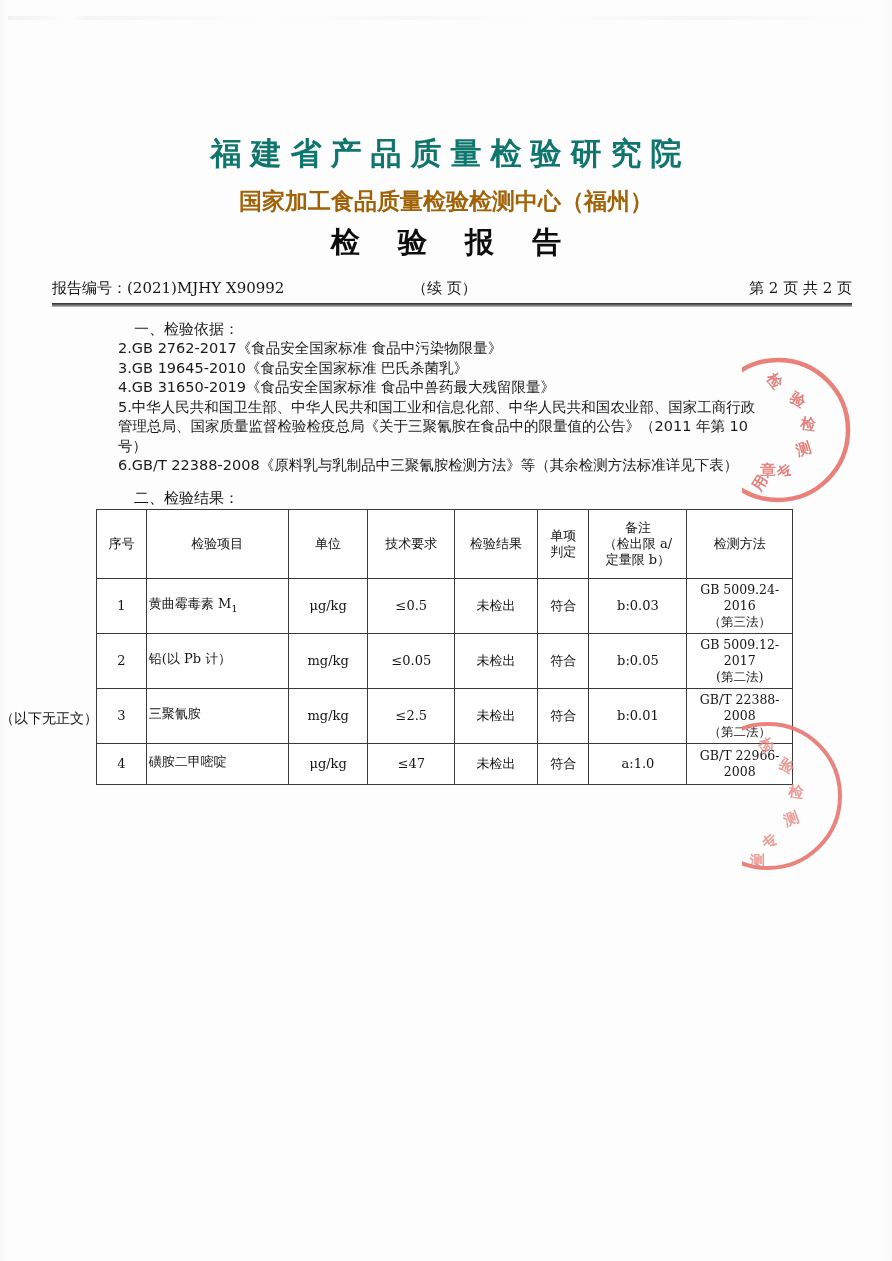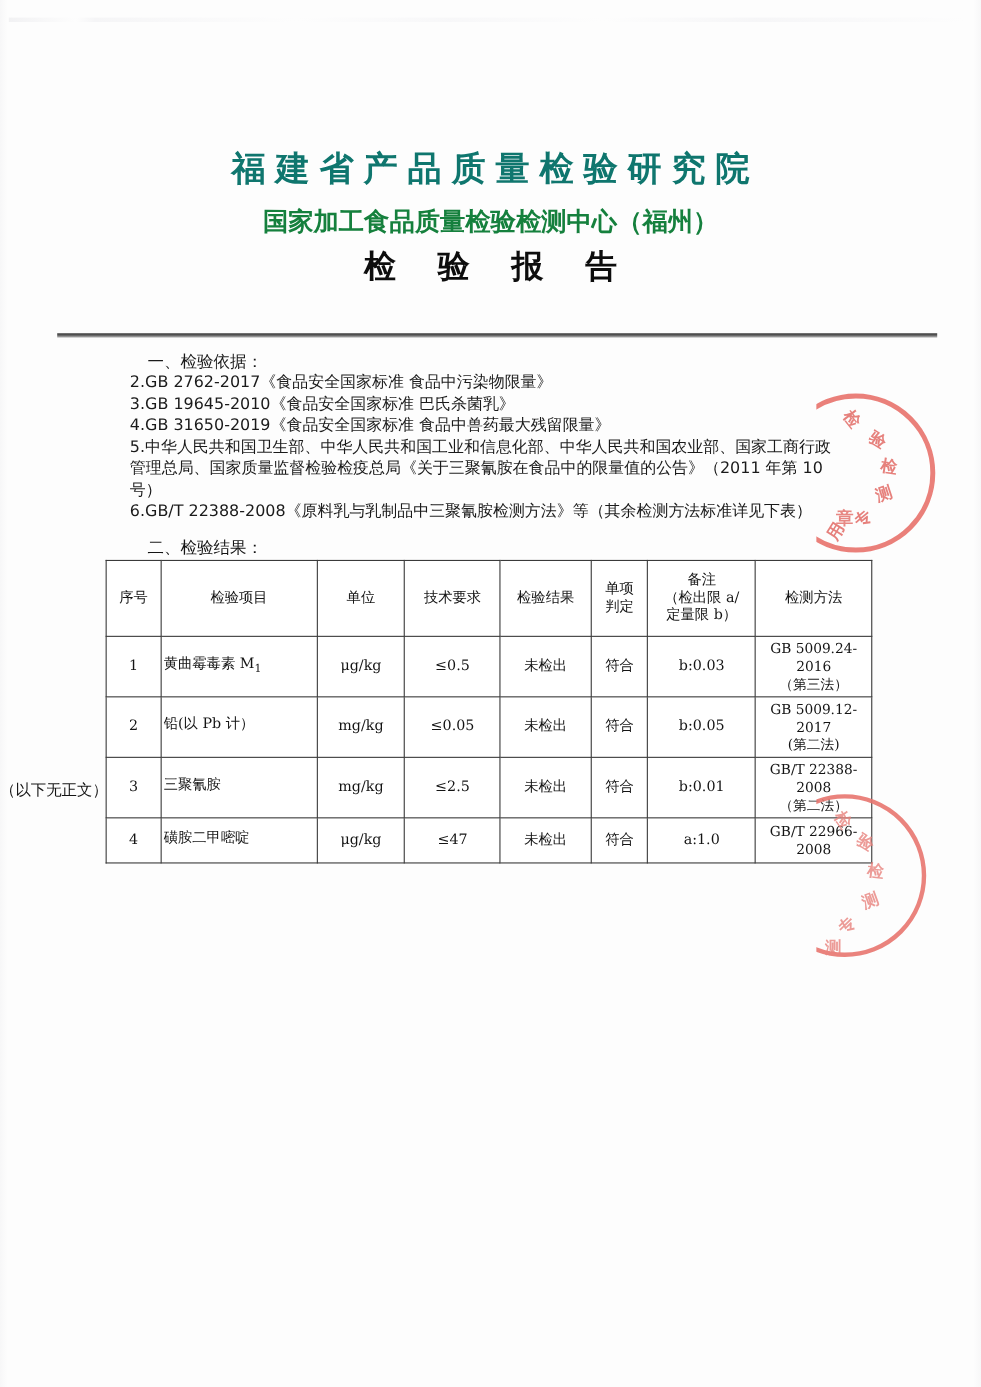--- a/index.html
+++ b/index.html
@@ -62,21 +62,21 @@
   }
   .center-title {
     position: absolute;
     top: 186px;
     left: 0; right: 0;
     text-align: center;
     font-family: "DejaVu Serif", "Liberation Serif", serif;
     font-weight: bold;
     font-size: 23px;
     letter-spacing: 0px;
-    color: #15803d;
+    color: #a16207;
   }
   .report-title {
     position: absolute;
     top: 223px;
     left: 0; right: 0;
     text-align: center;
     font-family: "DejaVu Serif", "Liberation Serif", serif;
     font-weight: bold;
     font-size: 29px;
     letter-spacing: 14px;
@@ -194,20 +194,25 @@
 
   <div class="scan-noise"></div>
   <div class="edge-shade"></div>
   <div class="edge-shade right"></div>
   <div class="speck" style="left:131px; top:737px;"></div>
 
   <div class="org-title">福建省产品质量检验研究院</div>
   <div class="center-title">国家加工食品质量检验检测中心（福州）</div>
   <div class="report-title">检 验 报 告</div>
 
+  <div class="meta-row">
+    <span class="meta-left"><span>报告编号：</span><span>(2021)MJHY X90992</span></span>
+    <span class="meta-center">（续 页）</span>
+    <span class="meta-right">第 2 页  共 2 页</span>
+  </div>
   <div class="rule"></div>
 
   <div class="basis-block">
     <div class="sec-heading">一、检验依据：</div>
     <div class="basis-line">2.GB 2762-2017《食品安全国家标准 食品中污染物限量》</div>
     <div class="basis-line">3.GB 19645-2010《食品安全国家标准 巴氏杀菌乳》</div>
     <div class="basis-line">4.GB 31650-2019《食品安全国家标准 食品中兽药最大残留限量》</div>
     <div class="basis-line wrap">5.中华人民共和国卫生部、中华人民共和国工业和信息化部、中华人民共和国农业部、国家工商行政管理总局、国家质量监督检验检疫总局《关于三聚氰胺在食品中的限量值的公告》（2011 年第 10 号）</div>
     <div class="basis-line">6.GB/T 22388-2008《原料乳与乳制品中三聚氰胺检测方法》等（其余检测方法标准详见下表）</div>
   </div>

